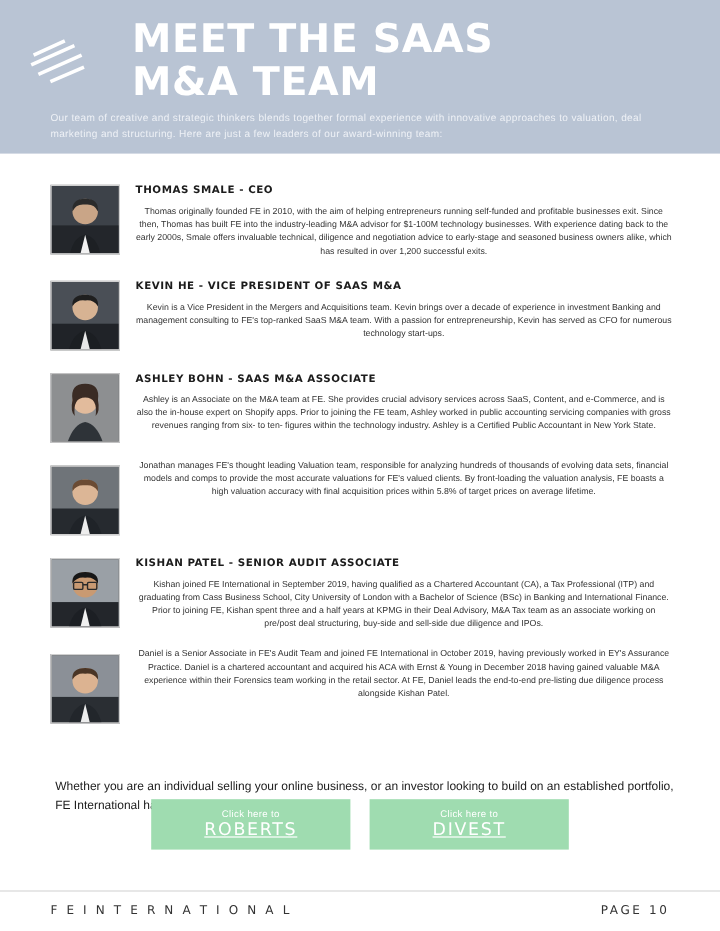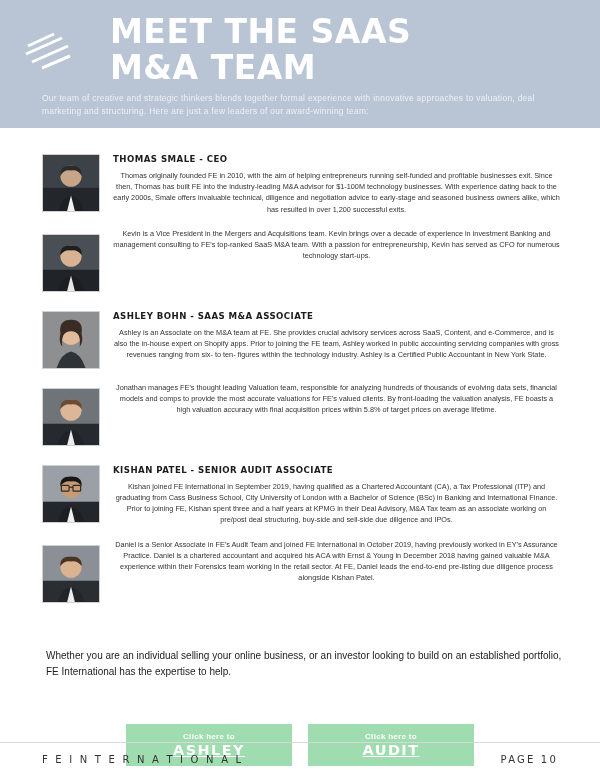--- a/index.html
+++ b/index.html
@@ -110,26 +110,25 @@
     width: 516px;
     font-size: 10px;
     line-height: 16px;
     color: #1c1c1c;
   }
 
   
   .cta-row {
     position: absolute;
     left: 0;
-    top: 724px;
+    top: 666px;
     width: 600px;
     display: flex;
     justify-content: center;
     gap: 16px;
-    font-weight: bold;
   }
   .cta {
     width: 166px;
     height: 42px;
     background: #9fdcb0;
     display: flex;
     flex-direction: column;
     align-items: center;
     justify-content: center;
     text-decoration: none;
@@ -218,20 +217,21 @@
         <svg class="bg" viewBox="0 0 58 58" preserveAspectRatio="none" aria-hidden="true">
           <rect width="58" height="58" fill="#4a4f56"></rect>
           <rect y="36" width="58" height="22" fill="#202328"></rect>
           <circle cx="29" cy="22" r="11" fill="#d7b393"></circle>
           <path d="M29 11 q12 0 11 10 q-4 -6 -11 -5 q-7 -1 -11 5 q-1 -10 11 -10z" fill="#1f1f1f"></path>
           <path d="M15 58 q4 -14 14 -16 q10 2 14 16z" fill="#1b1e22"></path>
           <path d="M29 42 l-4 16 h8z" fill="#e8e8e8"></path>
         </svg>
       </div>
       <div class="bio-text">
+        <div class="bio-name">KEVIN HE - VICE PRESIDENT OF SAAS M&amp;A</div>
         <div class="bio-body">Kevin is a Vice President in the Mergers and Acquisitions team. Kevin brings over a decade of experience in investment Banking and management consulting to FE's top-ranked SaaS M&amp;A team. With a passion for entrepreneurship, Kevin has served as CFO for numerous technology start-ups.</div>
       </div>
     </div>
 
     <div class="bio">
       <div class="photo">
         <svg class="bg" viewBox="0 0 58 58" preserveAspectRatio="none" aria-hidden="true">
           <rect width="58" height="58" fill="#8d8f91"></rect>
           <circle cx="29" cy="23" r="11" fill="#e2bb9c"></circle>
           <path d="M18 22 q-2 -14 11 -14 q13 0 11 14 q2 10 -2 14 q2 -16 -9 -16 q-11 0 -9 16 q-4 -4 -2 -14z" fill="#3a2b24"></path>
@@ -296,25 +296,25 @@
       </div>
     </div>
 
   </div>
 
   <div class="closing">Whether you are an individual selling your online business, or an investor looking to build on an established portfolio, FE International has the expertise to help.</div>
 
   <div class="cta-row">
     <a class="cta">
       <span class="cta-small">Click here to</span>
-      <span class="cta-big">ASHLEY</span>
+      <span class="cta-big">ROBERTS</span>
     </a>
     <a class="cta">
       <span class="cta-small">Click here to</span>
-      <span class="cta-big">AUDIT</span>
+      <span class="cta-big">DIVEST</span>
     </a>
   </div>
 
   <div class="footer">
     <div class="footer-left">F E   I N T E R N A T I O N A L</div>
     <div class="footer-right">PAGE 10</div>
   </div>
 
 </div>
 

